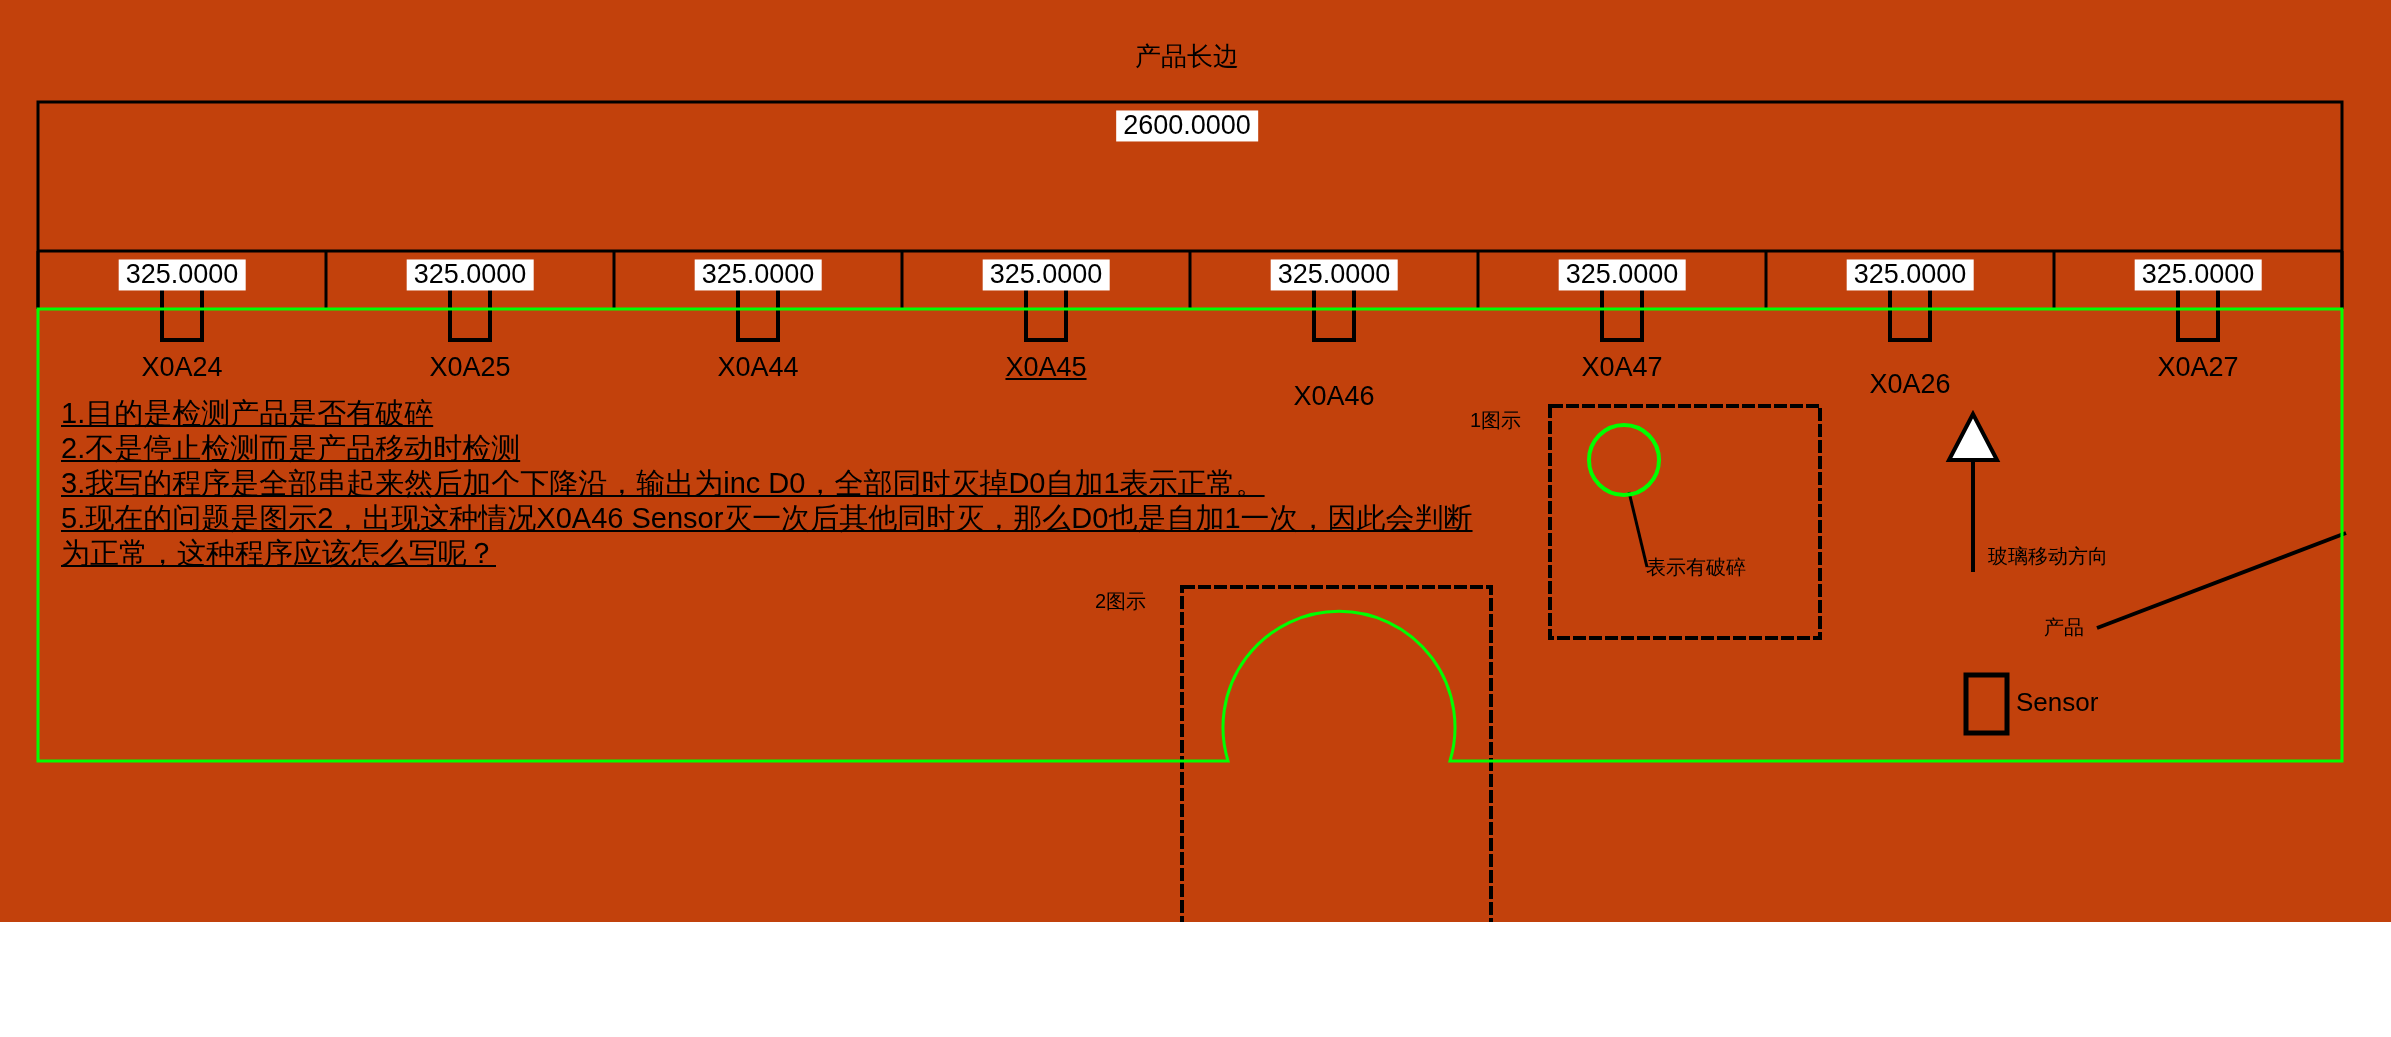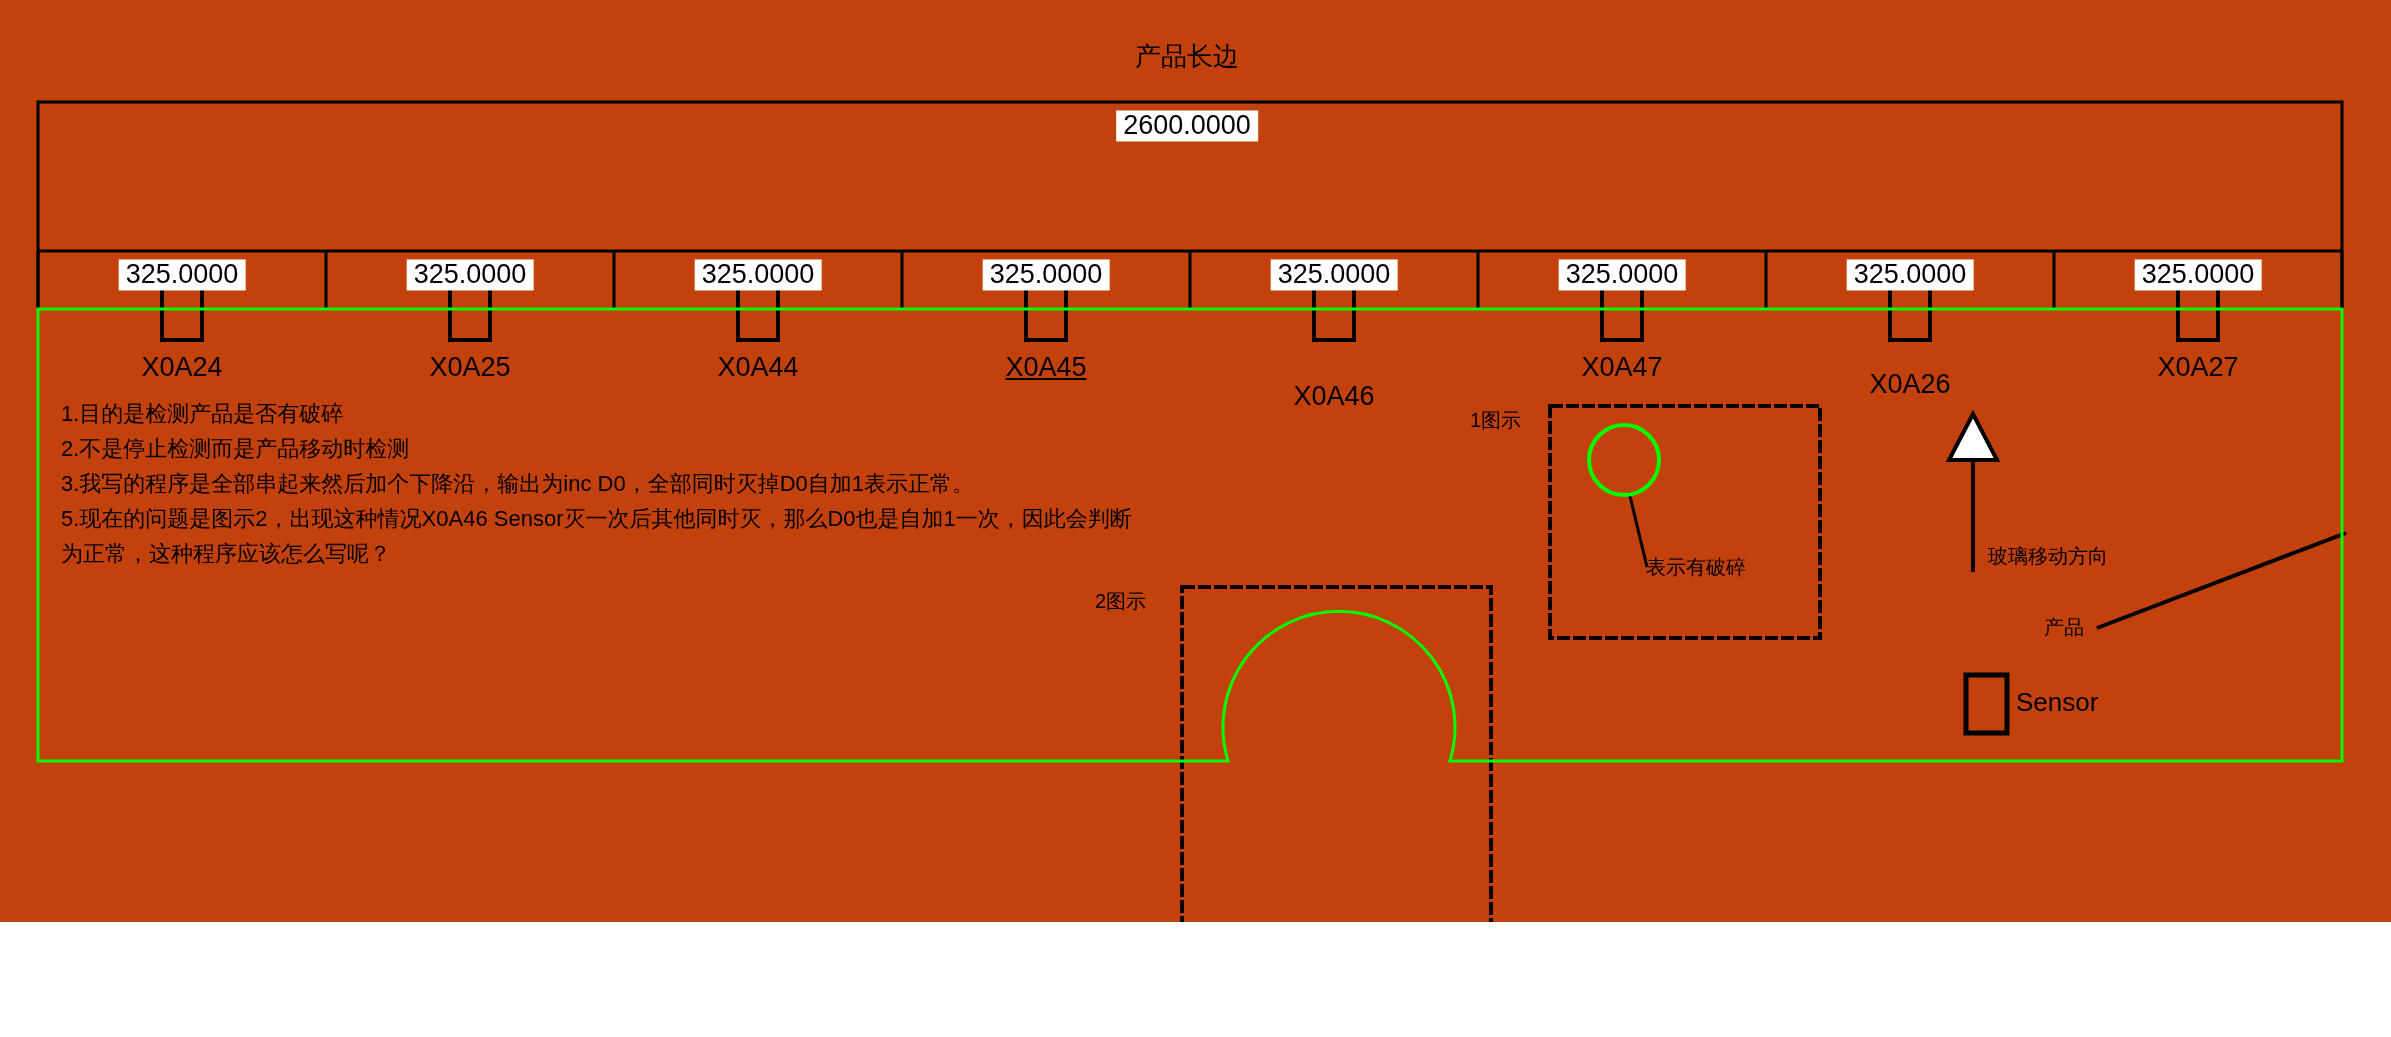--- a/index.html
+++ b/index.html
@@ -13,21 +13,21 @@
   .kbox{stroke:var(--ink,#000);fill:none;stroke-width:4;stroke-dasharray:13 3;}
   .g{stroke:var(--green,#00ff00);fill:none;stroke-width:3;}
   .g4{stroke:var(--green,#00ff00);fill:none;stroke-width:4;}
   .arrowhead{fill:#fff;stroke:var(--ink,#000);stroke-width:4;}
   .txt{position:absolute;white-space:nowrap;line-height:1.15;}
   .dim{font-size:27px;background:#fff;padding:0 7px;transform:translate(-50%,-50%);margin-top:24px;}
   .ctr{transform:translate(-50%,-50%);}
   .sensor-label{font-size:27px;transform:translateX(-50%);}
   .cjk{font-size:20px;}
   .big{font-size:26px;}
-  .notes{position:absolute;left:61px;top:396px;font-size:22px;line-height:35px;white-space:nowrap;}
+  .notes{position:absolute;left:61px;top:396px;font-size:29px;line-height:35px;white-space:nowrap;text-decoration:underline;}
 </style>
 </head>
 <body>
 
 <div class="canvas">
 
   <svg class="strokes" viewBox="0 0 2391 1037">
 
     <path class="k" d="M 38 309 L 38 102 L 2342 102 L 2342 309"></path>
 

